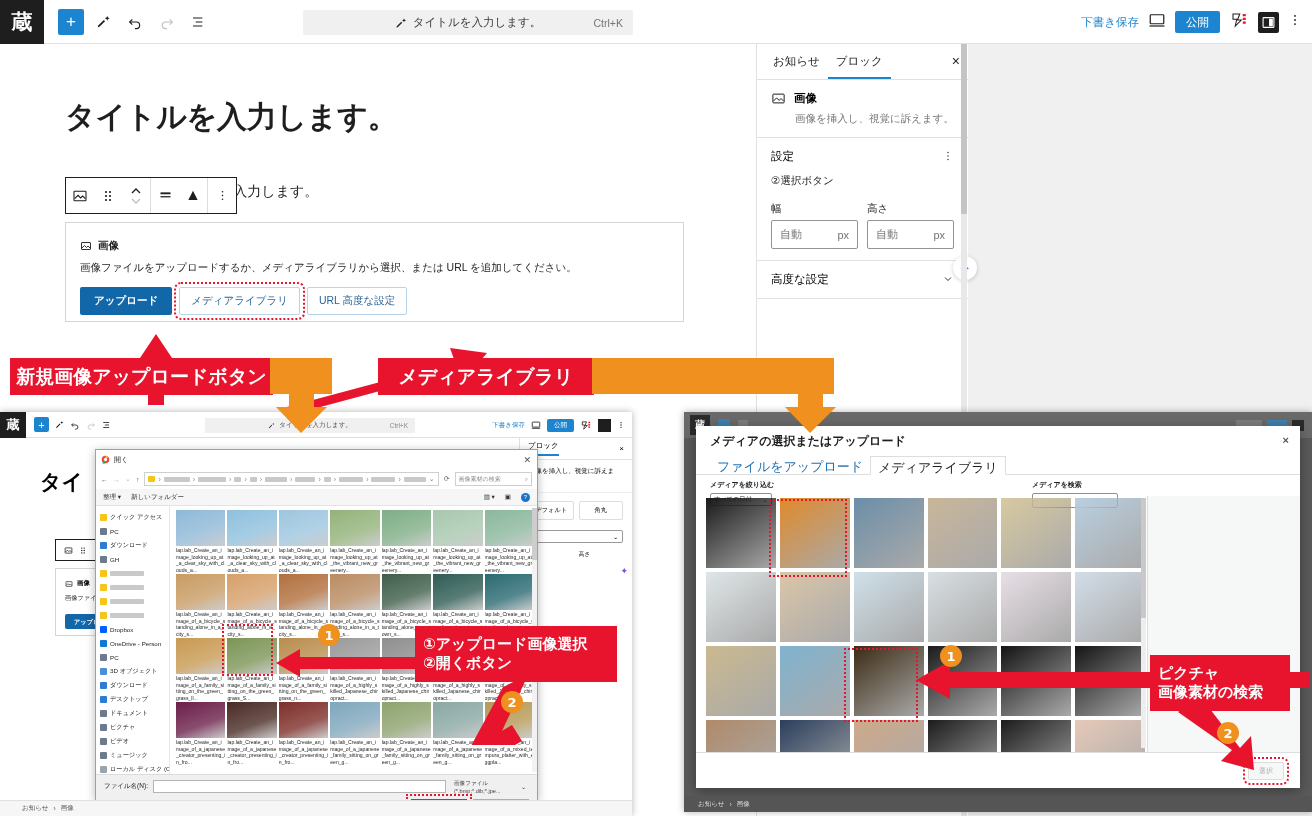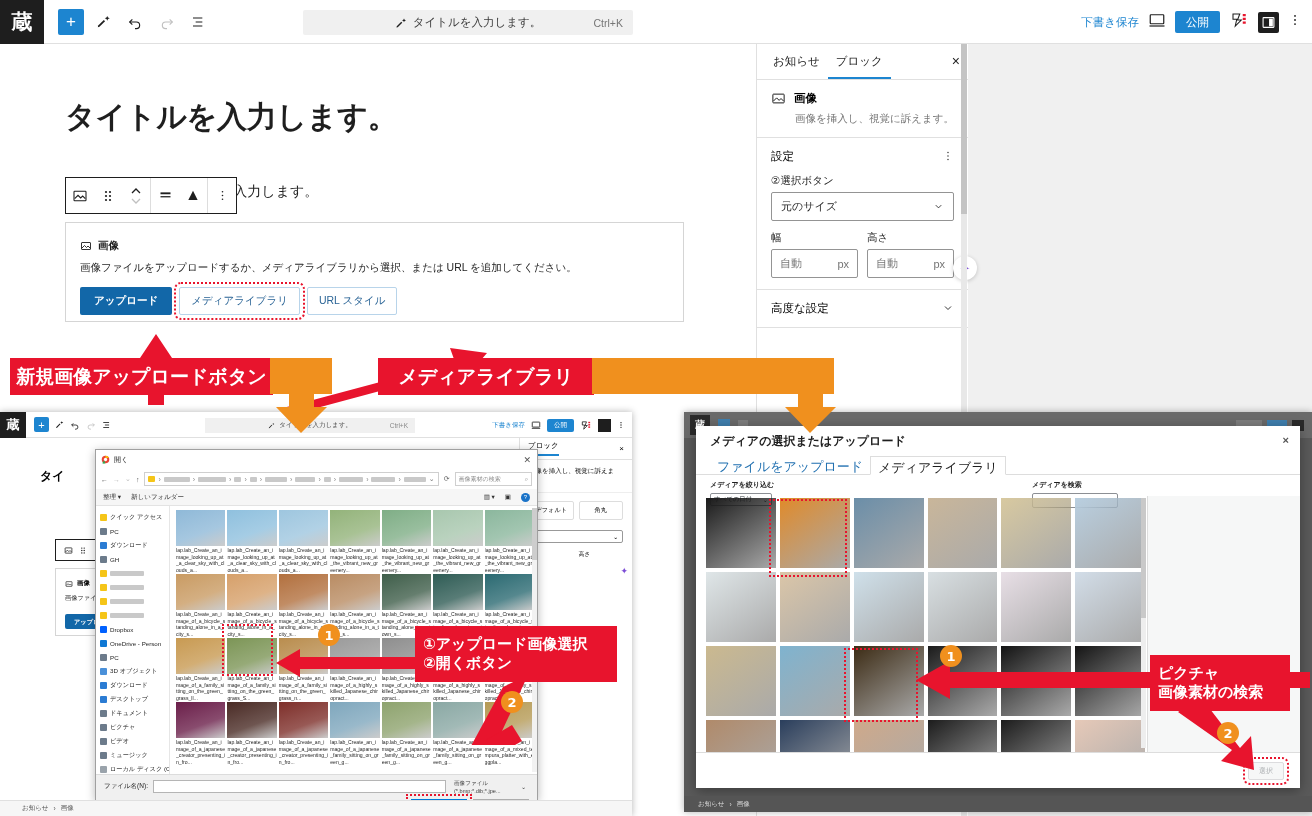--- a/index.html
+++ b/index.html
@@ -333,21 +333,21 @@
         <svg width="12" height="12" viewBox="0 0 24 24" fill="none" stroke="#1e1e1e" stroke-width="1.8">
             <rect x="3" y="5" width="18" height="14" rx="1"></rect>
             <path d="M4 16l5-5 4 4 3-3 4 4"></path>
           </svg>
         <span>画像</span>
       </div>
       <div class="imgblock-desc">画像ファイルをアップロードするか、メディアライブラリから選択、または URL を追加してください。</div>
       <div class="imgblock-btns">
         <div class="btn-upload">アップロード</div>
         <div class="btn-outline dashed-red">メディアライブラリ</div>
-        <div class="btn-outline">URL スタイル</div>
+        <div class="btn-outline">URL 高度な設定</div>
       </div>
     </div>
   </div>
 
   <div class="inspector">
     <div class="insp-card">
       <div class="insp-tabs">
         <div class="insp-tab">お知らせ</div>
         <div class="insp-tab active">ブロック</div>
         <div class="insp-close">×</div>
@@ -370,26 +370,20 @@
           <span>設定</span>
           <span>
             <svg width="12" height="12" viewBox="0 0 24 24" fill="#1e1e1e">
                 <circle cx="12" cy="5" r="1.3"></circle>
                 <circle cx="12" cy="12" r="1.3"></circle>
                 <circle cx="12" cy="19" r="1.3"></circle>
               </svg>
           </span>
         </div>
         <div class="fld-label">②選択ボタン</div>
-        <div class="fld-select">
-          <span>元のサイズ</span>
-          <svg width="11" height="11" viewBox="0 0 24 24" fill="none" stroke="#1e1e1e" stroke-width="1.8">
-              <path d="M6 9l6 6 6-6"></path>
-            </svg>
-        </div>
         <div class="two-col">
           <div style="flex:1">
             <div class="fld-label">幅</div>
             <div class="fld-input">
               <span>自動</span>
               <span>px</span>
             </div>
           </div>
           <div style="flex:1">
             <div class="fld-label">高さ</div>
@@ -482,21 +476,21 @@
       <span class="mini-darksq"></span>
       <svg width="8" height="8" viewBox="0 0 24 24" fill="#1e1e1e">
           <circle cx="12" cy="5" r="2"></circle>
           <circle cx="12" cy="12" r="2"></circle>
           <circle cx="12" cy="19" r="2"></circle>
         </svg>
     </div>
   </div>
 
   <div style="position:absolute; left:0; top:26px; width:632px; bottom:16px; background:#fff;">
-    <div style="position:absolute; left:40px; top:30px; font-size:12px; font-weight:700; font-family:'DejaVu Sans',sans-serif;">タイ</div>
+    <div style="position:absolute; left:40px; top:30px; font-size:21px; font-weight:700; font-family:'DejaVu Sans',sans-serif;">タイ</div>
     <div style="position:absolute; left:55px; top:101px; width:95px; height:22px; border:1px solid #1e1e1e; background:#fff; display:flex; align-items:center; gap:7px; padding-left:8px;">
       <svg width="9" height="9" viewBox="0 0 24 24" fill="none" stroke="#1e1e1e" stroke-width="2">
           <rect x="3" y="5" width="18" height="14" rx="1"></rect>
           <path d="M4 16l5-5 4 4 3-3 4 4"></path>
         </svg>
       <svg width="6" height="9" viewBox="0 0 10 14" fill="#1e1e1e">
           <circle cx="3" cy="3" r="1.2"></circle>
           <circle cx="7" cy="3" r="1.2"></circle>
           <circle cx="3" cy="7" r="1.2"></circle>
           <circle cx="7" cy="7" r="1.2"></circle>

